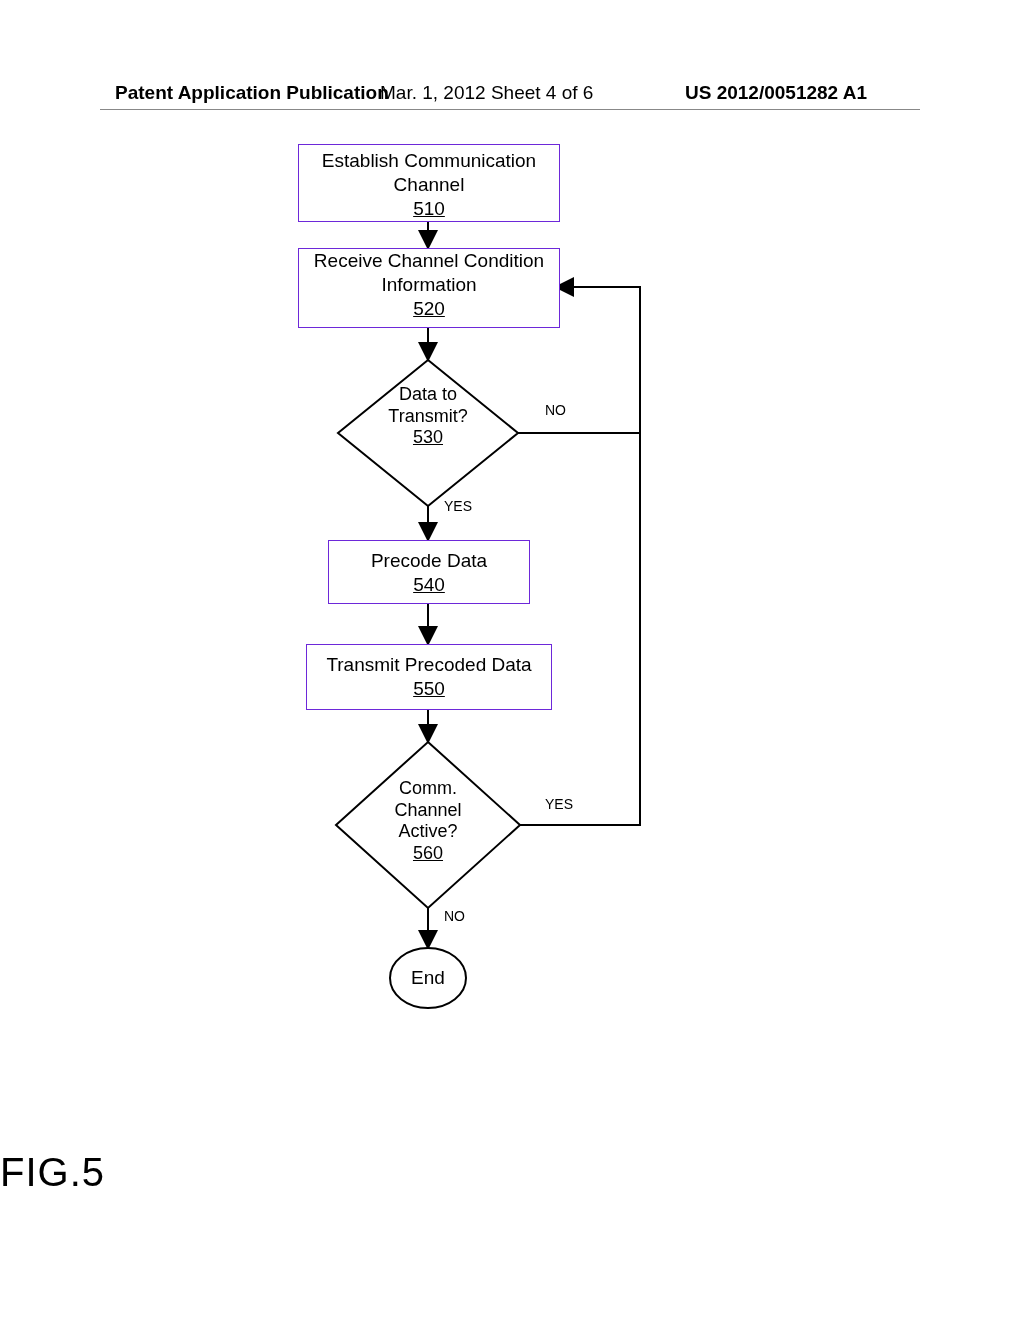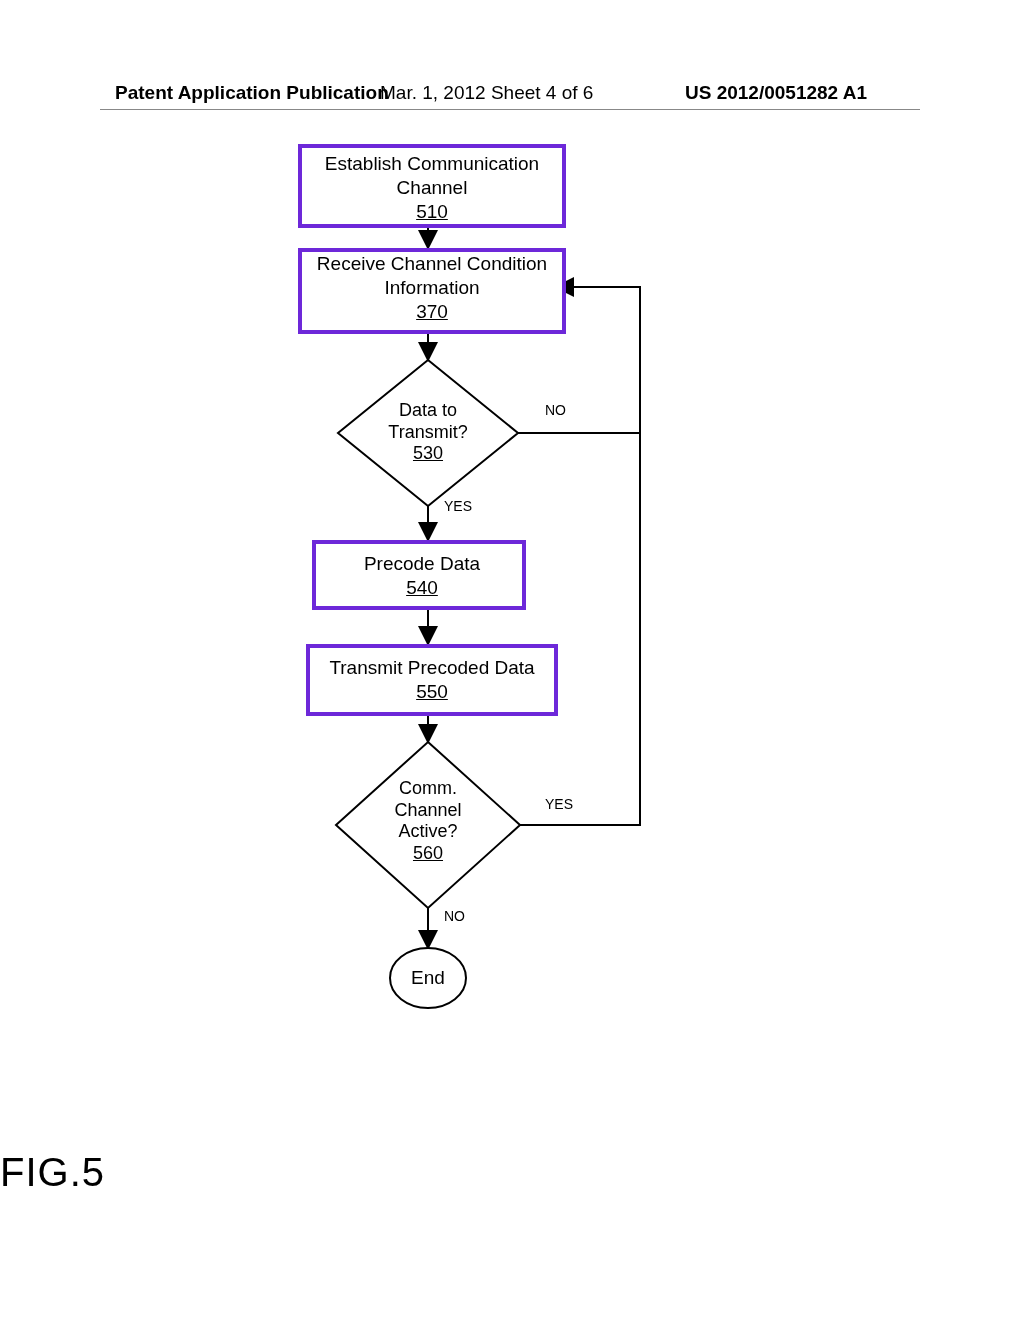--- a/index.html
+++ b/index.html
@@ -47,21 +47,21 @@
     left: 0;
     width: 1024px;
   }
   svg {
     position: absolute;
     top: 0;
     left: 0;
   }
   .box {
     position: absolute;
-    border: 4px solid #6d28d9;
+    border: 1px solid #6d28d9;
     text-align: center;
     font-size: 19px;
     line-height: 1.25;
     background: #fff;
   }
   .box .num {
     text-decoration: underline;
   }
   .diamond-label {
     position: absolute;
@@ -140,31 +140,31 @@
     <span>Establish Communication</span><br>
     <span>Channel</span><br>
     <span class="num">510</span>
   </div>
 </div>
 
 <div class="box" style="left:298px; top:108px; width:260px; height:78px;">
   <div style="">
     <span>Receive Channel Condition</span><br>
     <span>Information</span><br>
-    <span class="num">370</span>
+    <span class="num">520</span>
   </div>
 </div>
 
-<div class="diamond-label" style="left:368px; top:260px;">
+<div class="diamond-label" style="left:368px; top:244px;">
   <span>Data to</span><br>
   <span>Transmit?</span><br>
   <span class="num">530</span>
 </div>
 
-<div class="box" style="left:312px; top:400px; width:200px; height:62px;padding-left:6px;">
+<div class="box" style="left:328px; top:400px; width:200px; height:62px;">
   <div style="padding-top:8px;">
     <span>Precode Data</span><br>
     <span class="num">540</span>
   </div>
 </div>
 
 <div class="box" style="left:306px; top:504px; width:244px; height:64px;">
   <div style="padding-top:8px;">
     <span>Transmit Precoded Data</span><br>
     <span class="num">550</span>

